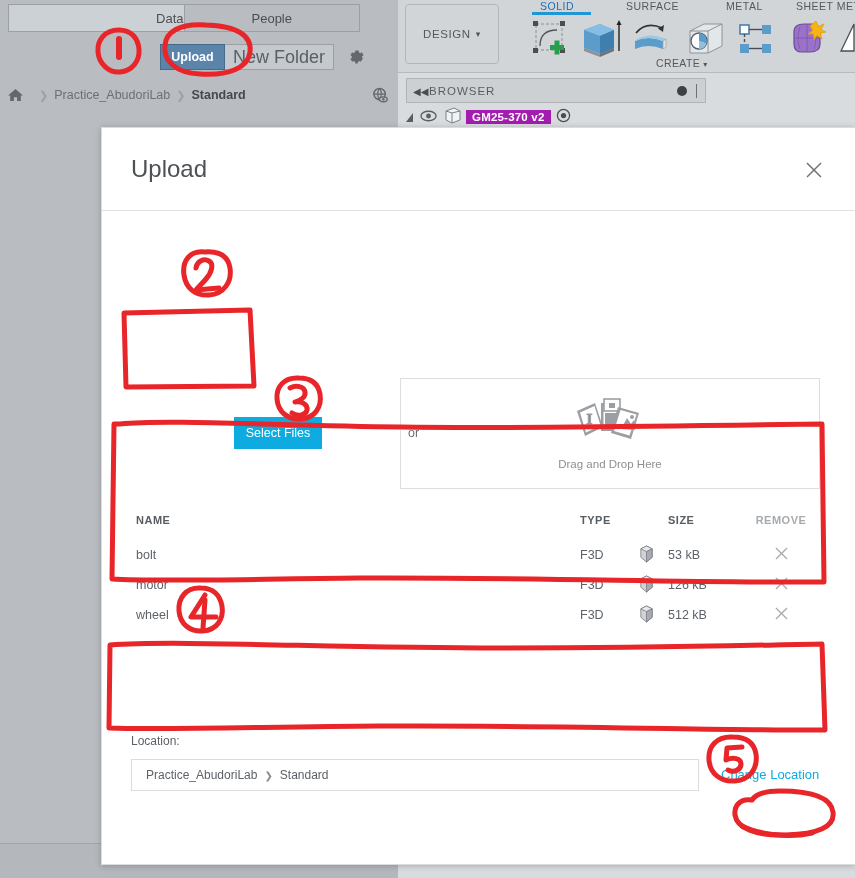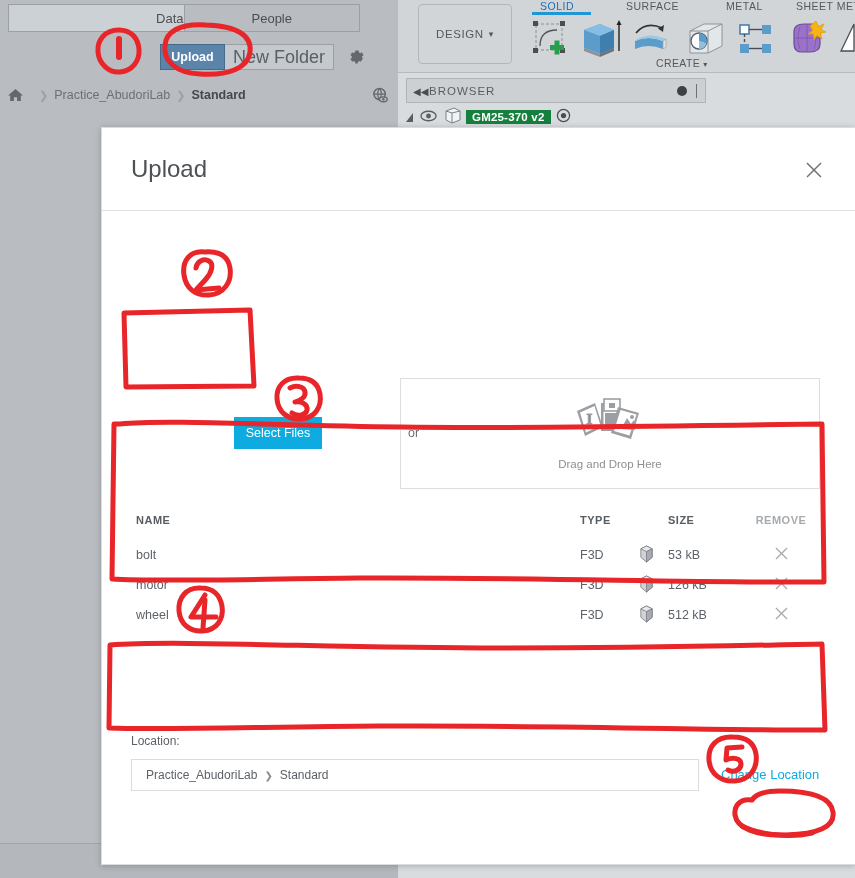--- a/index.html
+++ b/index.html
@@ -123,21 +123,21 @@
     background: #d9dcdf;
   }
   #toolbar-band {
     position: absolute;
     left: 0; top: 0; right: 0; height: 72px;
     background: #d2d5d8;
     border-bottom: 1px solid #b6babd;
   }
   .design-box {
     position: absolute;
-    left: 20px; top: 4px;
+    left: 7px; top: 4px;
     width: 92px; height: 58px;
     border: 1px solid #b2b6ba;
     border-radius: 4px;
     display: flex; align-items: center; justify-content: center;
     font-size: 11.5px;
     color: #54585c;
     letter-spacing: 0.6px;
   }
   .tabstrip {
     position: absolute;
@@ -205,21 +205,21 @@
   }
   .brow-tri {
     width: 0; height: 0;
     border-left: 7px solid transparent;
     border-bottom: 9px solid #5a5e62;
     margin-right: 7px;
   }
   .brow-eye { margin-right: 6px; }
   .brow-cube { margin-right: 3px; }
   .brow-name {
-    background: #15803d;
+    background: #a21caf;
     color: #ffffff;
     font-size: 11.5px;
     font-weight: bold;
     padding: 1px 6px;
     letter-spacing: 0.2px;
   }
   .brow-target { margin-left: 5px; }
 
   
   #upload-dialog {

